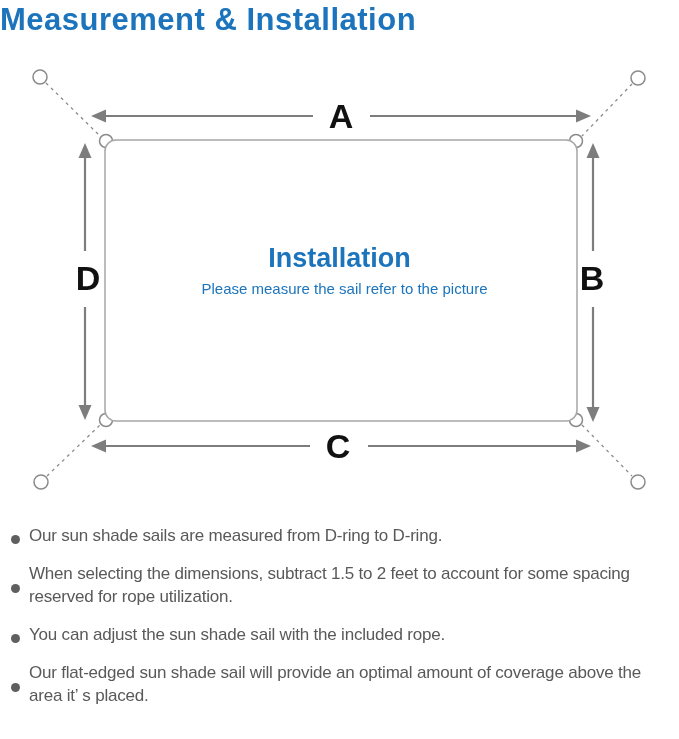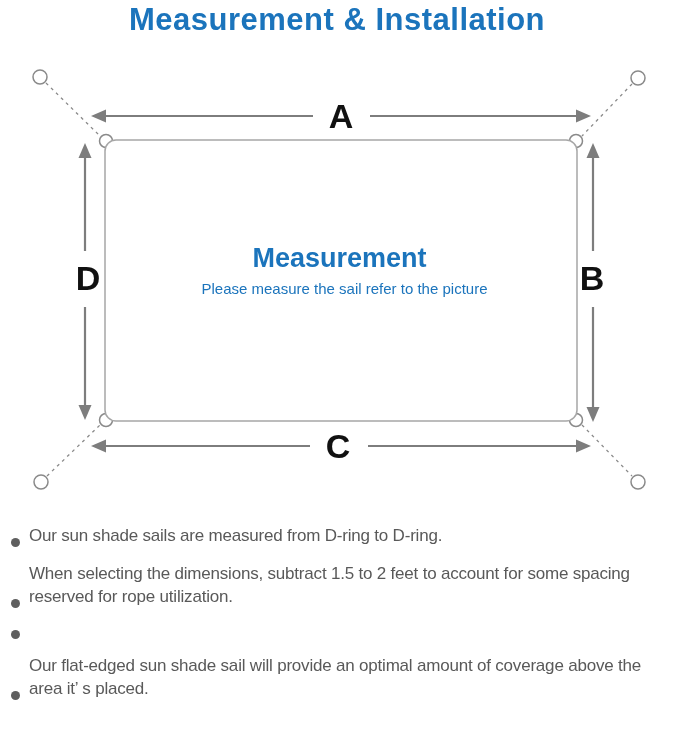--- a/index.html
+++ b/index.html
@@ -14,21 +14,21 @@
     height: 739px;
     background: #ffffff;
     overflow: hidden;
   }
   .page-title {
     position: absolute;
     top: 2px;
     left: 0;
     width: 674px;
     margin: 0;
-    text-align: center;
+    text-align: left;
     font-size: 31px;
     font-weight: bold;
     letter-spacing: 0.5px;
     color: #1b74bc;
   }
   .diagram {
     position: absolute;
     top: 55px;
     left: 0;
     width: 679px;
@@ -77,21 +77,21 @@
     position: absolute;
     top: 524px;
     left: 8px;
     width: 667px;
     margin: 0;
     padding: 0;
     list-style: none;
   }
   .notes li {
     display: flex;
-    align-items: flex-end;
+    align-items: center;
     margin-bottom: 15px;
   }
   .dot {
     flex: 0 0 auto;
     width: 9px;
     height: 9px;
     margin: 7px 9px 0 3px;
     border-radius: 50%;
     background: #5f5f5f;
   }
@@ -150,36 +150,37 @@
       <line x1="593" y1="252" x2="593" y2="352" stroke="#7d7d7d" stroke-width="2.2"></line>
       <polygon points="593,367 586.5,352 599.5,352" fill="#7d7d7d"></polygon>
     </svg>
 
     <div class="dim-label lbl-a">A</div>
     <div class="dim-label lbl-b">B</div>
     <div class="dim-label lbl-c">C</div>
     <div class="dim-label lbl-d">D</div>
 
     <div class="center-text">
-      <div class="diagram-heading">Measurement</div>
+      <div class="diagram-heading">Installation</div>
       <div class="diagram-subheading">Please measure the sail refer to the picture</div>
     </div>
   </div>
 
   <ul class="notes">
     <li>
       <span class="dot"></span>
       <span class="note-text">Our sun shade sails are measured from D-ring to D-ring.</span>
     </li>
     <li>
       <span class="dot"></span>
       <span class="note-text">When selecting the dimensions, subtract 1.5 to 2 feet to account for some spacing reserved for rope utilization.</span>
     </li>
     <li>
       <span class="dot"></span>
+      <span class="note-text">You can adjust the sun shade sail with the included rope.</span>
     </li>
     <li>
       <span class="dot"></span>
       <span class="note-text">Our flat-edged sun shade sail will provide an optimal amount of coverage above the area it’ s placed.</span>
     </li>
   </ul>
 
 </div>
 
 </body></html>

